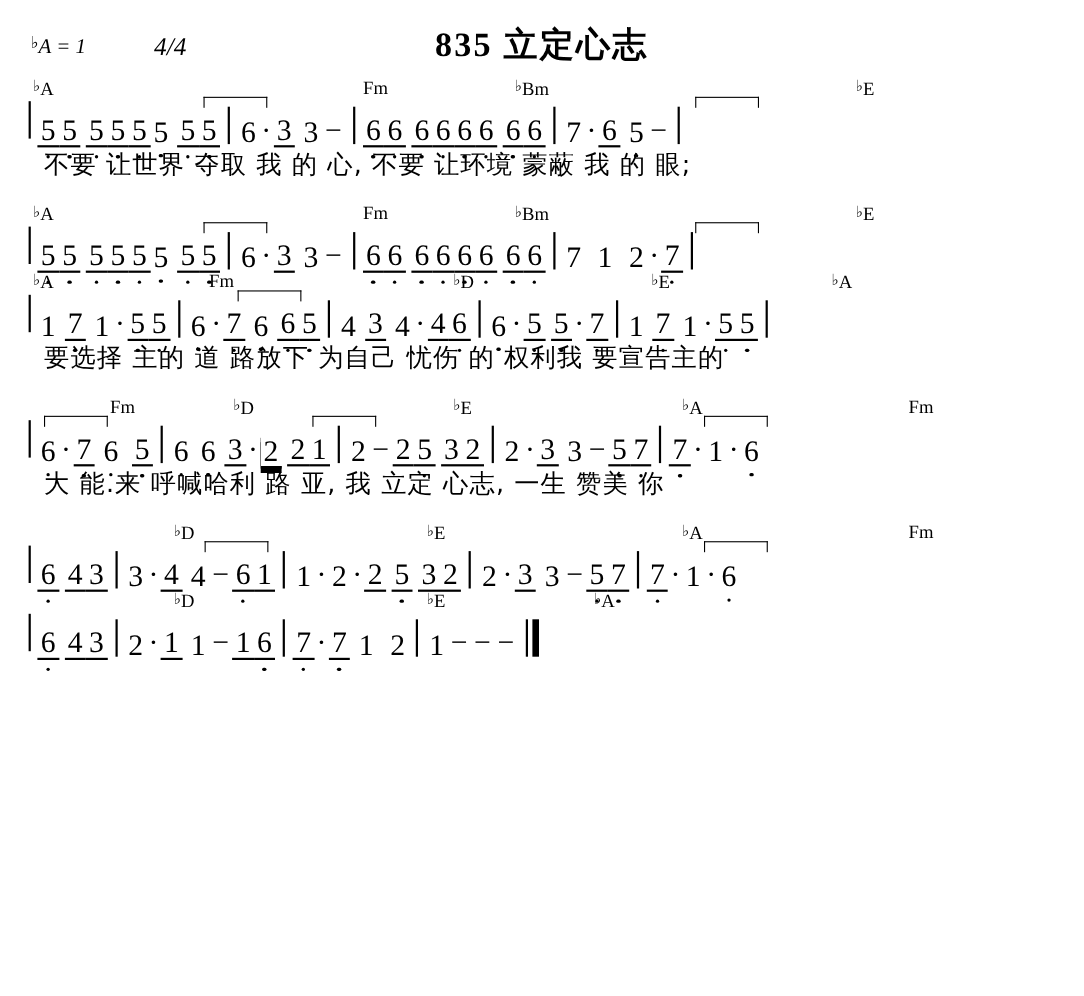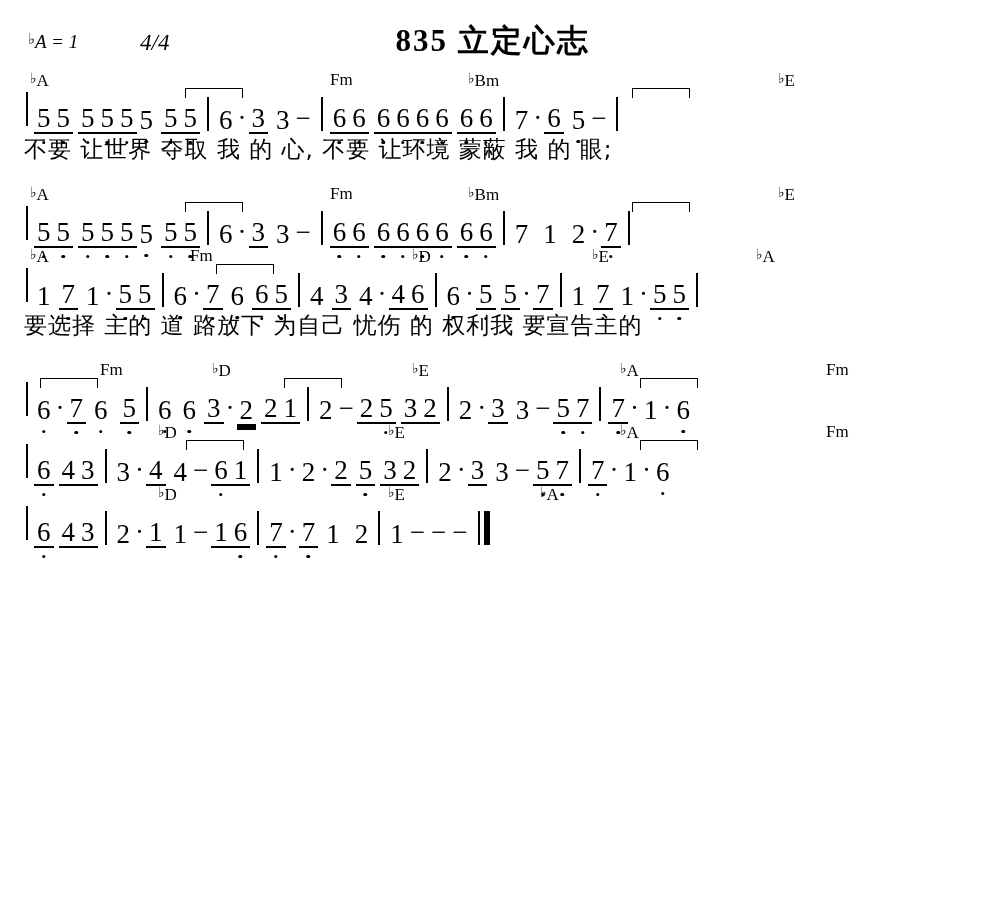--- a/index.html
+++ b/index.html
@@ -39,21 +39,21 @@
     position:relative;
     height:62px;
     padding-left:34px;
     display:flex;
     align-items:flex-end;
     white-space:nowrap;
   }
   .lyric-row {
     position:relative;
     height:52px;
-    padding-left:24px;
+    padding-left:40px;
     font-family:"DejaVu Sans", sans-serif;
     font-size:23px;
     letter-spacing:1px;
     white-space:nowrap;
   }
 
   
   .note {
     position:relative;
     display:inline-block;
@@ -336,20 +336,21 @@
         <span class="dash">−</span>
       <span class="note u1 dotlow">5</span>
       <span class="note u1 dotlow">7</span>
       <span class="bar"></span>
       <span class="note u1 dotlow">7</span>
         <span class="aug">·</span>
       <span class="note">1</span>
         <span class="aug">·</span>
       <span class="note dotlow">6</span>
     </div>
+    <div class="lyric-row">大   能.来 呼喊哈利  路 亚, 我 立定 心志,   一生 赞美 你</div>
   </div>
 
   <div class="system">
     <div class="staff-row">
       <div class="leftline" style="top:20px;height:34px;"></div>
       <div class="chord" style="left:158px;top:-2px;"><span class="flat">♭</span>D</div>
       <div class="chord" style="left:388px;top:-2px;"><span class="flat">♭</span>E</div>
       <div class="chord" style="left:620px;top:-2px;"><span class="flat">♭</span>A</div>
       <div class="chord" style="left:826px;top:-2px;">Fm</div>
       <div class="brk" style="left:186px;top:16px;width:56px;"></div>

